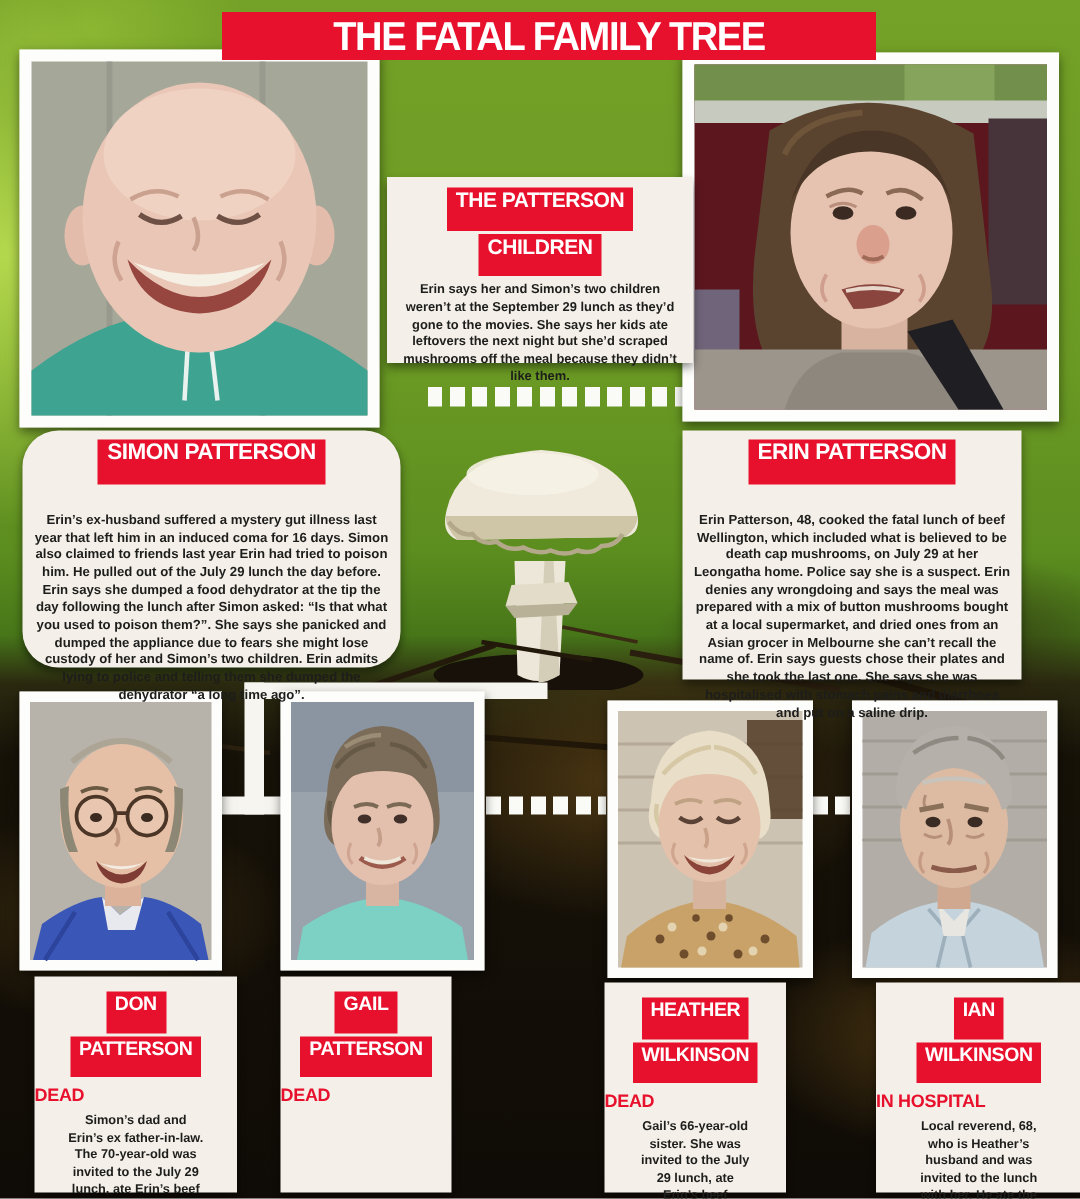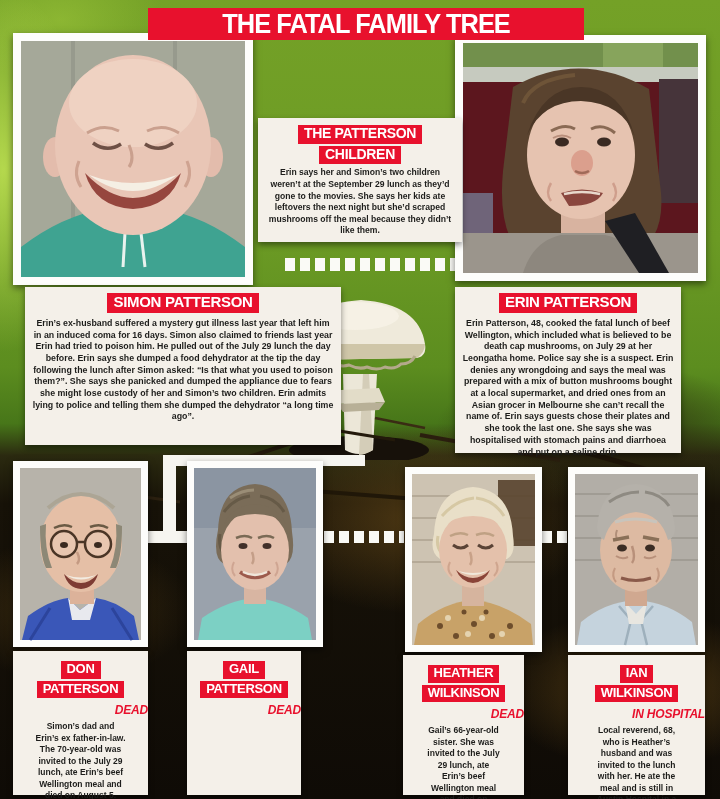--- a/index.html
+++ b/index.html
@@ -30,50 +30,50 @@
   }
   #title-banner span{
     color:#fff;font-weight:bold;font-size:27px;letter-spacing:-1px;
     transform:scaleX(.94);white-space:nowrap;
   }
 
   
   .card{background:var(--card);box-shadow:0 3px 6px rgba(0,0,0,.45);z-index:3;}
   .badge{
     display:inline-block;background:var(--red);color:#fff;font-weight:bold;
-    padding:1px 6px 2px;line-height:1.12;letter-spacing:-.3px;
+    padding:1px 6px 12px;line-height:1.12;letter-spacing:-.3px;
   }
   .badge-row{text-align:center;line-height:1;}
   .body-text{
     font-weight:bold;color:var(--ink);text-align:center;
   }
-  .status{color:var(--red);font-weight:bold;text-align:right;letter-spacing:-.2px;font-style:italic;}
+  .status{color:var(--red);font-weight:bold;text-align:left;letter-spacing:-.2px;}
 
   
   .photo-frame{background:#fdfdfb;box-shadow:0 3px 7px rgba(0,0,0,.5);z-index:2;}
   .photo-frame svg{display:block;}
 
   
   .dash-h{
     background:repeating-linear-gradient(90deg,#fafaf6 0 10px,rgba(0,0,0,0) 10px 15px);
     z-index:1;
   }
   .solid-line{background:#f6f5f0;z-index:1;}
 
   
   #children-box{left:258px;top:118px;width:204px;height:124px;}
   #children-box .badges{padding-top:7px;}
   #children-box .badge{font-size:14px;}
   #children-box .body-text{font-size:8.6px;line-height:11.6px;padding:3px 7px 0;}
 
-  #simon-box{left:25px;top:287px;width:316px;height:158px;}
+  #simon-box{left:15px;top:287px;width:252px;height:158px;border-radius:24px;}
   #erin-box{left:455px;top:287px;width:226px;height:166px;}
   .big-box .badges{padding-top:6px;text-align:center;}
   .big-box .badge{font-size:15px;}
-  .big-box .body-text{font-size:8.8px;line-height:11.7px;padding:5px 7px 0;}
+  .big-box .body-text{font-size:8.8px;line-height:11.7px;padding:18px 7px 0;}
 
   
   .rel-box .badges{padding-top:8px;}
   .rel-box .badge{font-size:13px;margin-top:2px;}
   .rel-box .status{font-size:12px;margin-top:5px;}
   .rel-box .body-text{font-size:8.5px;line-height:11.5px;padding:4px 22px 0;}
 </style>
 </head>
 <body>
 
@@ -314,21 +314,21 @@
         <ellipse cx="47" cy="74" rx="5" ry="3.5" fill="#3a2c24"></ellipse>
         <ellipse cx="75" cy="74" rx="5" ry="3.5" fill="#3a2c24"></ellipse>
         <path d="M41,82 q6,4 12,1 M69,83 q6,3 12,-1" stroke="#b8907a" stroke-width="2" fill="none"></path>
         <path d="M57,72 q4,12 0,17" stroke="#b8907a" stroke-width="2.5" fill="none"></path>
         <path d="M46,104 Q61,109 76,104" stroke="#8a5a4a" stroke-width="3" fill="none"></path>
         <path d="M40,94 q-4,8 1,14 M82,94 q4,8 -1,14" stroke="#c49a82" stroke-width="2" fill="none"></path>
       </g>
     </svg>
   </div>
 
-  <div class="abs card rel-box" style="left:13px;top:651px;width:135px;height:144px;">
+  <div class="abs card rel-box" style="left:23px;top:651px;width:135px;height:144px;">
     <div class="badges">
       <div class="badge-row"><span class="badge">DON</span></div>
       <div class="badge-row"><span class="badge">PATTERSON</span></div>
     </div>
     <div class="status">DEAD</div>
     <div class="body-text">Simon’s dad and Erin’s ex father-in-law. The 70-year-old was invited to the July 29 lunch, ate Erin’s beef Wellington meal and died on August 5.</div>
   </div>
 
   <div class="abs card rel-box" style="left:187px;top:651px;width:114px;height:144px;">
     <div class="badges">
@@ -340,21 +340,21 @@
 
   <div class="abs card rel-box" style="left:403px;top:655px;width:121px;height:140px;">
     <div class="badges">
       <div class="badge-row"><span class="badge">HEATHER</span></div>
       <div class="badge-row"><span class="badge">WILKINSON</span></div>
     </div>
     <div class="status">DEAD</div>
     <div class="body-text">Gail’s 66-year-old sister. She was invited to the July 29 lunch, ate Erin’s beef Wellington meal and died on August 4.</div>
   </div>
 
-  <div class="abs card rel-box" style="left:568px;top:655px;width:137px;height:140px;">
+  <div class="abs card rel-box" style="left:584px;top:655px;width:137px;height:140px;">
     <div class="badges">
       <div class="badge-row"><span class="badge">IAN</span></div>
       <div class="badge-row"><span class="badge">WILKINSON</span></div>
     </div>
     <div class="status">IN HOSPITAL</div>
     <div class="body-text">Local reverend, 68, who is Heather’s husband and was invited to the lunch with her. He ate the meal and is still in Austin Hospital in a stable condition but may need a liver transplant.</div>
   </div>
 
 </div>
 

